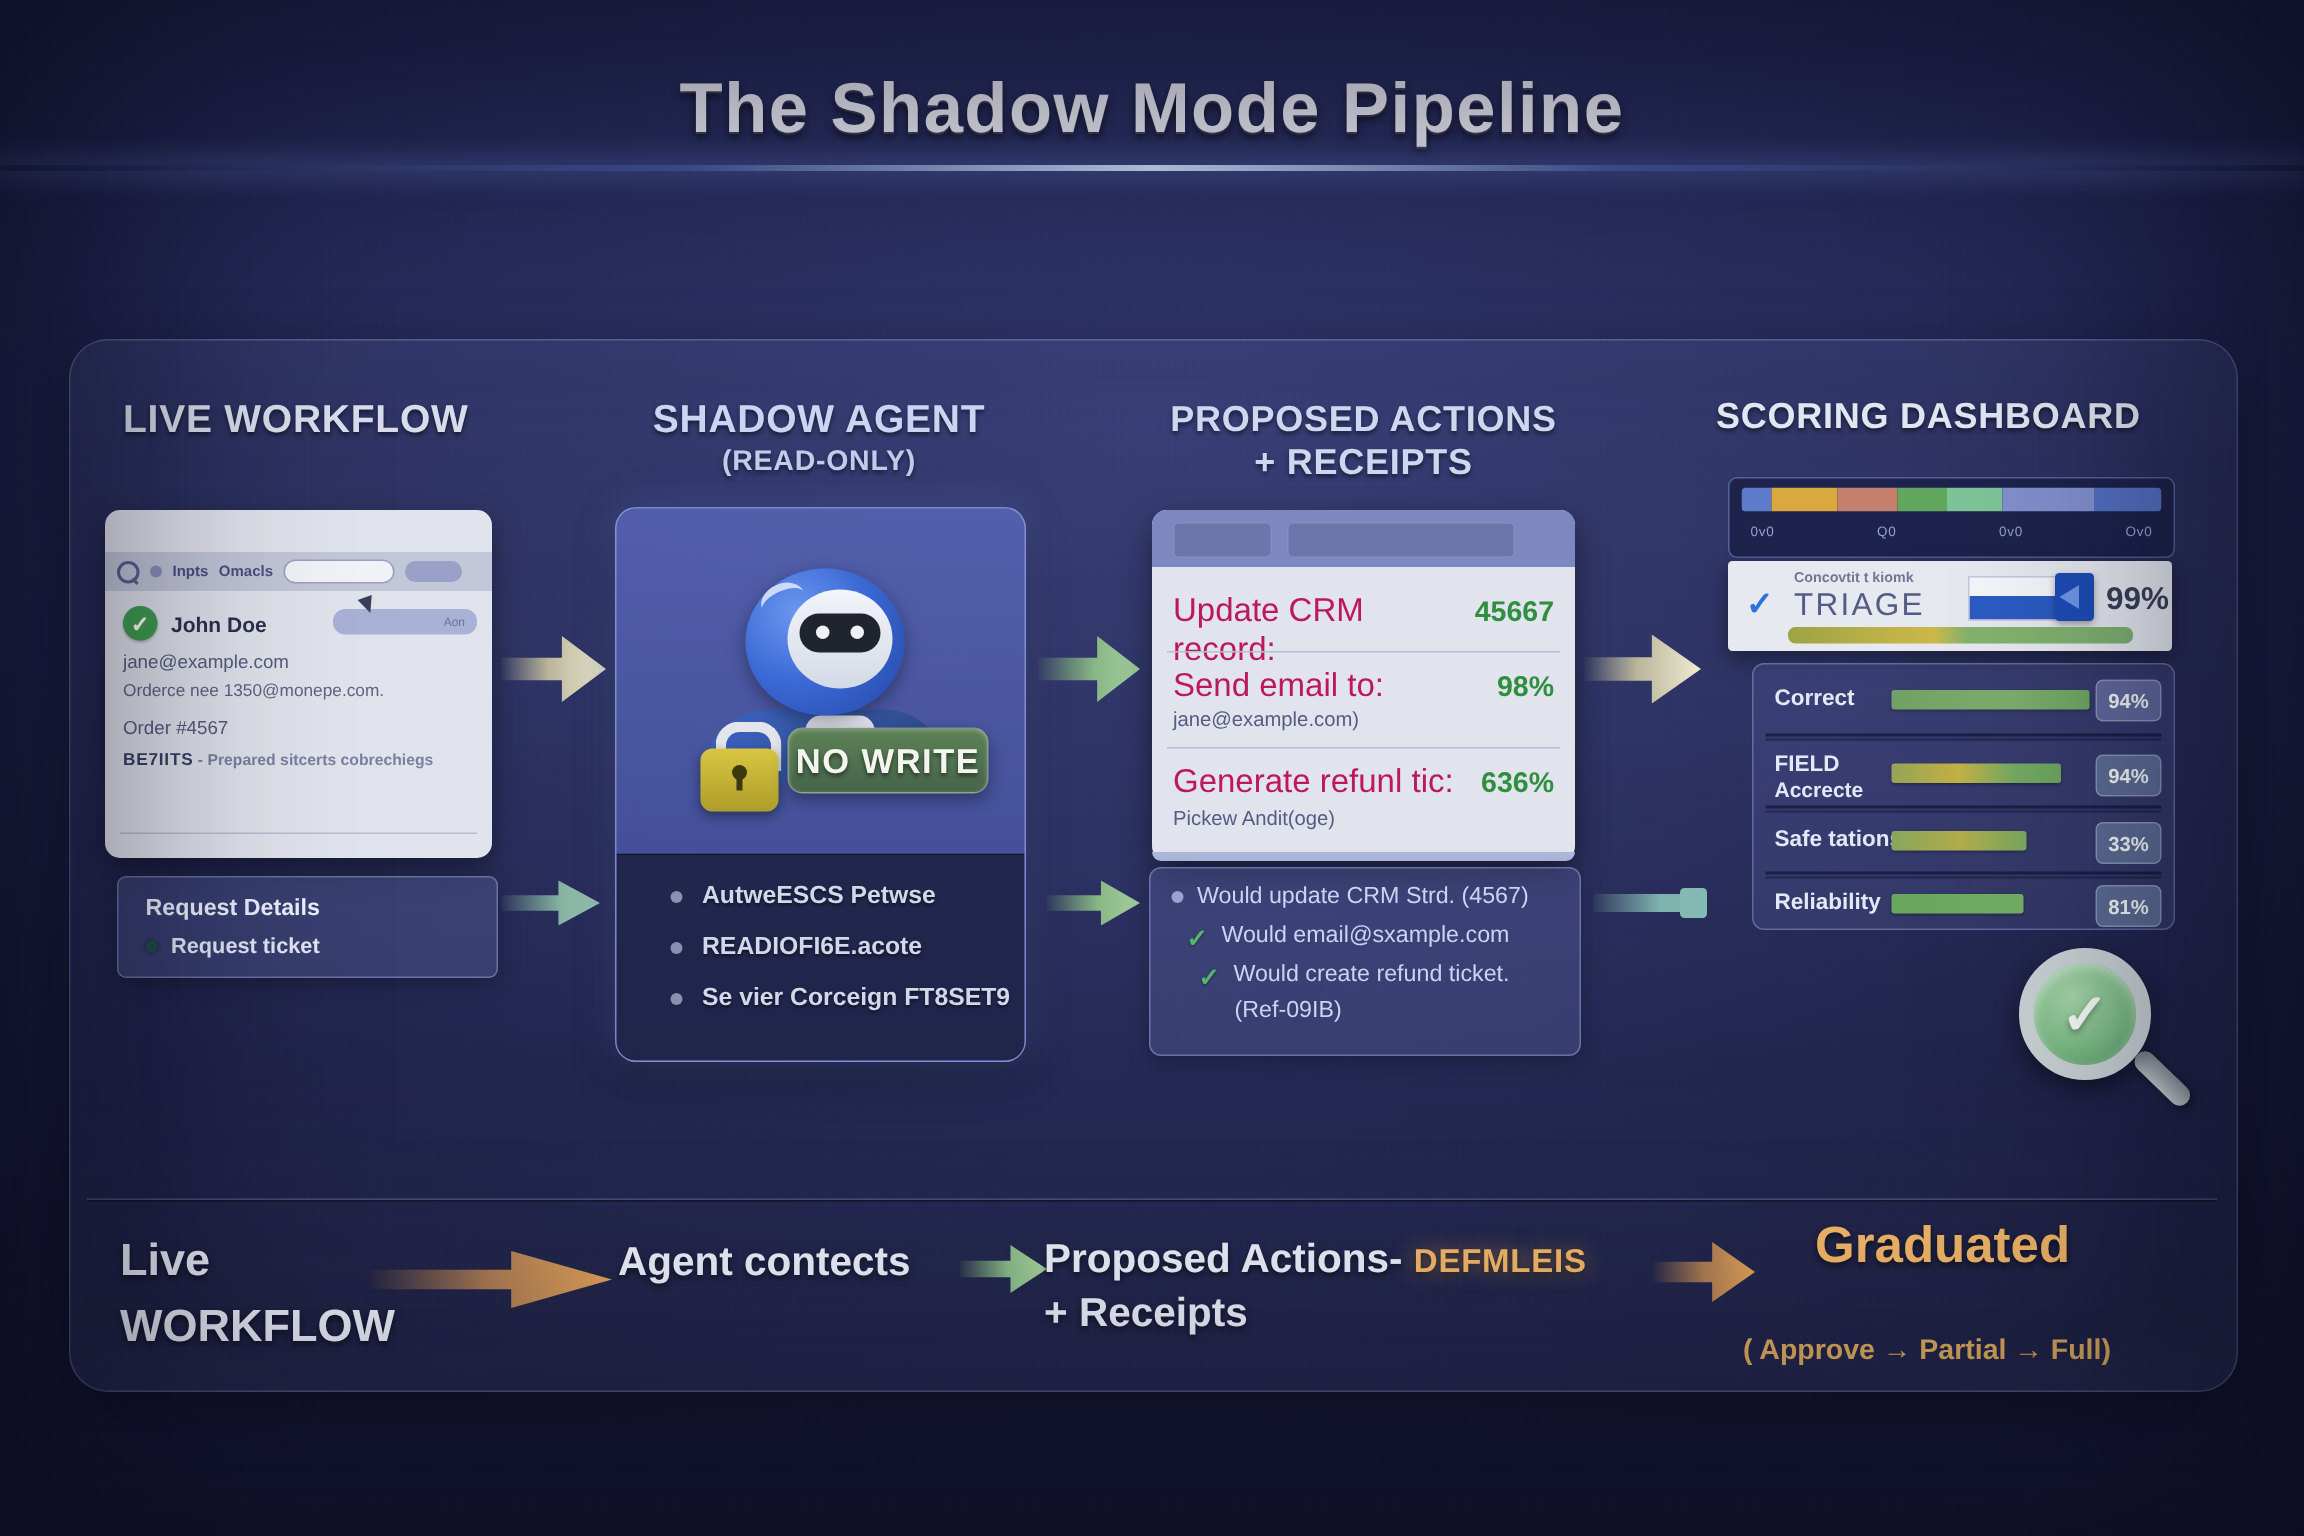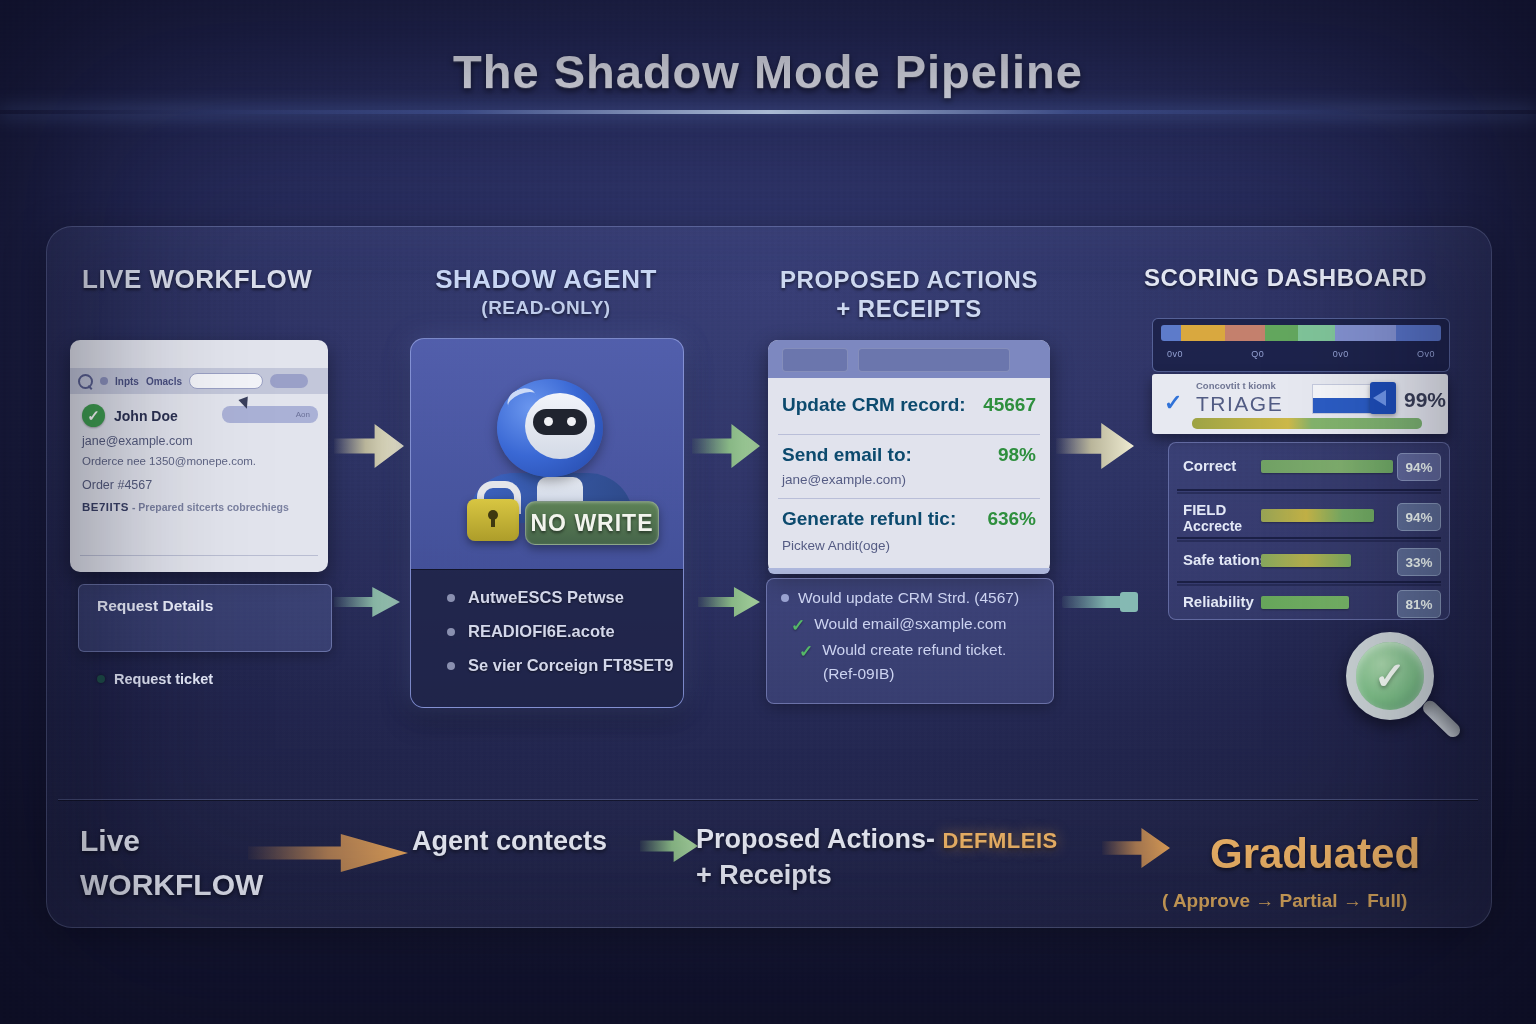--- a/index.html
+++ b/index.html
@@ -52,21 +52,21 @@
   .hl-strip{position:absolute;right:10px;top:66px;width:96px;height:17px;background:#aab1d6;border-radius:8px;font-size:8px;color:#6a7098;text-align:right;line-height:17px;padding-right:8px;box-sizing:border-box;}
   .cursor{position:absolute;right:78px;top:58px;width:0;height:0;border-left:5px solid transparent;border-right:5px solid transparent;border-bottom:11px solid #3a3f5c;transform:rotate(160deg);}
   .b-line{font-size:12.5px;color:#565c7e;margin-top:7px;}
   .b-line.small{font-size:11.5px;color:#5f6585;}
   .benefits{margin-top:9px;font-size:10.5px;color:#7a80a0;font-weight:bold;}
   .benefits b{font-size:11.5px;color:#3a4166;letter-spacing:.5px;}
   .b-divider{position:absolute;left:10px;right:10px;bottom:16px;height:1px;background:#b9bdd2;}
   
   .request{left:78px;top:584px;width:252px;height:66px;border-radius:6px;background:rgba(108,122,190,.28);border:1px solid rgba(175,188,245,.4);box-shadow:0 4px 14px rgba(0,0,0,.25);}
   .req-title{position:absolute;left:18px;top:12px;font-size:15.5px;font-weight:bold;color:#eceffc;}
-  .req-row{position:absolute;left:18px;top:38px;display:flex;align-items:center;gap:9px;font-size:14.5px;color:#e2e6f6;font-weight:bold;margin-top:48px;}
+  .req-row{position:absolute;left:18px;top:38px;display:flex;align-items:center;gap:9px;font-size:14.5px;color:#e2e6f6;font-weight:bold;}
   .req-dot{width:8px;height:8px;border-radius:50%;background:#1e4d48;box-shadow:0 0 3px rgba(0,0,0,.5);}
   
   .arrow{clip-path:polygon(0% 33%, 58% 33%, 58% 0%, 100% 50%, 58% 100%, 58% 67%, 0% 67%);}
   .arrow.cream{background:linear-gradient(90deg, rgba(150,150,130,.05), #b9b59a 45%, #efecd2);}
   .arrow.green{background:linear-gradient(90deg, rgba(90,120,90,.15), #88b785 55%, #a4cf9d);}
   .arrow.teal{background:linear-gradient(90deg, rgba(80,120,110,.1), #86b3a2 60%, #9cc5b4);}
   .arrow.orange{background:linear-gradient(90deg, rgba(120,80,50,.08), #a97a52 50%, #de9f58);}
   .teal-bar{background:linear-gradient(90deg, rgba(90,130,120,.12), #7fb3ad 70%);border-radius:2px;}
   .teal-cap{background:#85b9b3;border-radius:3px;}
   
@@ -92,21 +92,21 @@
   .nowrite-pill{position:absolute;border-radius:10px;background:linear-gradient(180deg,#5d8156,#46654a);
     border:1px solid rgba(255,255,255,.3);box-shadow:inset 0 1px 3px rgba(255,255,255,.25), 0 4px 10px rgba(0,0,0,.35);
     display:flex;align-items:center;justify-content:center;font-size:23px;font-weight:bold;color:#f3f5ee;letter-spacing:1px;text-shadow:0 2px 3px rgba(0,0,0,.5);}
   .agent-bullet{position:absolute;display:flex;align-items:center;gap:13px;font-size:16.5px;font-weight:bold;color:#d3d7ea;text-shadow:0 1px 2px rgba(0,0,0,.5);}
   .agent-bullet i{width:8px;height:8px;border-radius:50%;background:#8a90b0;flex:none;}
   
   .actions-card{left:768px;top:340px;width:282px;height:234px;border-radius:10px;background:#e1e3ed;box-shadow:0 8px 22px rgba(0,0,0,.45);}
   .actions-top{position:absolute;left:0;top:0;right:0;height:38px;background:#7d88c0;border-radius:10px 10px 0 0;}
   .tab-rect{position:absolute;top:8px;height:22px;background:#6b76ad;border:1px solid rgba(255,255,255,.18);border-radius:4px;}
   .act-row{position:absolute;left:14px;right:14px;display:flex;justify-content:space-between;align-items:baseline;}
-  .act-label{font-size:19px;font-weight:bold;color:#0c4a6e;}
+  .act-label{font-size:22px;font-weight:normal;color:#be185d;}
   .act-value{font-size:19px;font-weight:bold;color:#2e8f3e;}
   .act-sub{position:absolute;left:14px;font-size:13.5px;color:#555c84;}
   .act-div{position:absolute;left:10px;right:10px;height:1px;background:#b9bed8;}
   .actions-bottom-edge{position:absolute;left:0;right:0;bottom:0;height:6px;background:#aeb8dd;border-radius:0 0 10px 10px;}
   
   .receipts{left:766px;top:578px;width:286px;height:124px;border-radius:8px;background:rgba(95,105,170,.32);border:1px solid rgba(168,178,235,.45);box-shadow:0 4px 14px rgba(0,0,0,.25);}
   .rc-line{position:absolute;display:flex;align-items:flex-start;gap:9px;font-size:15.5px;color:#ccd3f0;}
   .rc-dot{width:8px;height:8px;border-radius:50%;background:#99a2d0;margin-top:5px;flex:none;}
   .rc-check{color:#55b868;font-size:17px;font-weight:bold;flex:none;text-shadow:0 1px 2px rgba(0,0,0,.4);}
   
@@ -219,21 +219,21 @@
         <span class="eye" style="left:11px;"></span>
         <span class="eye" style="left:34px;"></span>
       </div>
       <div class="shine"></div>
     </div>
     <div class="lock" style="left:56px;top:142px;width:52px;height:62px;">
       <div class="lock-shackle"></div>
       <div class="lock-body"></div>
       <div class="keyhole"></div>
     </div>
-    <div class="nowrite-pill" style="left:114px;top:162px;width:132px;height:42px;">NO WRITE</div>
+    <div class="nowrite-pill" style="left:114px;top:146px;width:132px;height:42px;">NO WRITE</div>
     <div class="agent-lower">
       <div class="agent-bullet" style="left:36px;top:18px;">
         <i></i>
         <span>AutweESCS Petwse</span>
       </div>
       <div class="agent-bullet" style="left:36px;top:52px;">
         <i></i>
         <span>READIOFI6E.acote</span>
       </div>
       <div class="agent-bullet" style="left:36px;top:86px;">
@@ -362,17 +362,17 @@
   <div class="abs arrow green" style="left:640px;top:830px;width:58px;height:32px;"></div>
 
   <div class="abs lg-text" style="left:696px;top:824px;font-size:27px;">
     <span>Proposed Actions-</span>
     <span class="gold gold-glow" style="font-size:22px;letter-spacing:.5px;">DEFMLEIS</span>
   </div>
   <div class="abs lg-text" style="left:696px;top:860px;font-size:27px;">+ Receipts</div>
 
   <div class="abs arrow orange" style="left:1102px;top:828px;width:68px;height:40px;"></div>
 
-  <div class="abs lg-text gold" style="left:1210px;top:830px;font-size:42px;">Graduated</div>
+  <div class="abs lg-text gold" style="left:1210px;top:811px;font-size:34px;">Graduated</div>
   <div class="abs" style="left:1162px;top:890px;font-size:19px;font-weight:bold;color:#d9a85c;">( Approve  →  Partial  →  Full)</div>
 
   <div class="vignette"></div>
 </div>
 
 </body></html>

